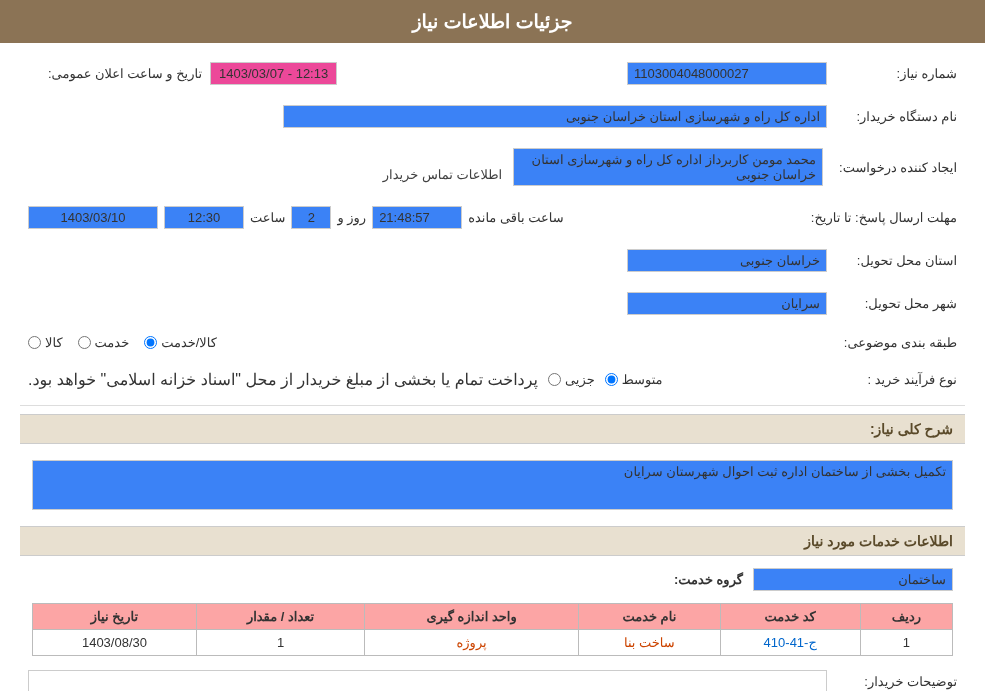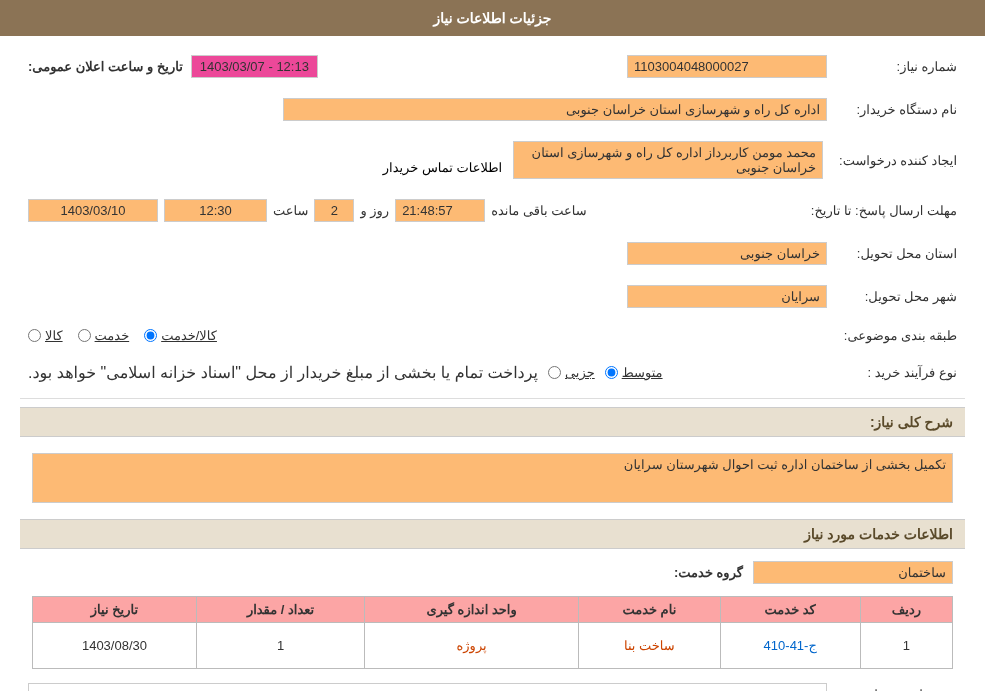--- a/index.html
+++ b/index.html
@@ -14,21 +14,21 @@
       max-width: 985px;
       margin: 0 auto;
       background: #fff;
       min-height: 691px;
     }
     .page-header {
       background: #8b7355;
       color: #fff;
       text-align: center;
       padding: 10px 15px;
-      font-size: 14px;
+      font-size: 19px;
       font-weight: bold;
     }
     .content-area {
       padding: 15px 20px;
     }
     .info-table {
       width: 100%;
       border-collapse: collapse;
       margin-bottom: 12px;
     }
@@ -41,34 +41,34 @@
       white-space: nowrap;
       color: #333;
       font-weight: normal;
       width: 130px;
     }
     .value-cell {
       text-align: right;
     }
     .input-box {
       border: 1px solid #ccc;
-      background: #fdba74;
+      background: #3b82f6;
       padding: 3px 6px;
       min-height: 22px;
       display: inline-block;
       text-align: right;
     }
     .input-medium {
       width: 200px;
     }
     .input-date {
       width: 130px;
     }
     .input-time {
-      width: 103px;
+      width: 80px;
     }
     .input-days {
       width: 40px;
     }
     .input-seconds {
       width: 90px;
     }
     .announcement-row {
       display: flex;
       align-items: center;
@@ -86,34 +86,33 @@
       border-top: 1px solid #ccc;
       border-bottom: 1px solid #ccc;
       padding: 6px 12px;
       font-weight: bold;
       font-size: 14px;
       color: #5a4a2a;
       margin: 8px 0;
       text-align: right;
     }
     .link-style {
-      color: #000000;
+      color: #404040;
       text-decoration: none;
     }
     .radio-group {
       display: flex;
       gap: 15px;
       align-items: center;
       justify-content: flex-end;
     }
     .radio-item {
       display: flex;
       align-items: center;
       gap: 4px;
-      text-decoration: underline;
     }
     .radio-item input[type=radio] {
       margin: 0;
     }
     .remaining-time-row {
       display: flex;
       align-items: center;
       gap: 6px;
       justify-content: flex-end;
     }
@@ -130,21 +129,21 @@
     }
     .service-table th {
       background: #fca5a5;
       border: 1px solid #bbb;
       padding: 5px 8px;
       text-align: center;
       font-weight: bold;
     }
     .service-table td {
       border: 1px solid #bbb;
-      padding: 15px 8px;
+      padding: 5px 8px;
       text-align: center;
     }
     .service-table tr:nth-child(even) {
       background: #f9f9f9;
     }
     .service-link {
       color: #cc4400;
       text-decoration: none;
     }
     .service-code-link {
@@ -194,21 +193,21 @@
       <tbody>
           <tr>
         <td class="label-cell">شماره نیاز:</td>
         <td class="value-cell">
           <div class="input-box input-medium" style="text-align:left; direction:ltr;">1103004048000027</div>
         </td>
         <td style="width:40px;"></td>
         <td>
           <div class="announcement-row">
             <div class="date-range-box" style="direction:ltr; font-size:13px;">1403/03/07 - 12:13</div>
-            <span style="font-weight:bold;">تاریخ و ساعت اعلان عمومی:</span>
+            <span style="font-weight:normal;margin-left:20px;">تاریخ و ساعت اعلان عمومی:</span>
           </div>
         </td>
       </tr>
     </tbody>
       </table>
 
     <table class="info-table">
       <tbody>
           <tr>
         <td class="label-cell">نام دستگاه خریدار:</td>

